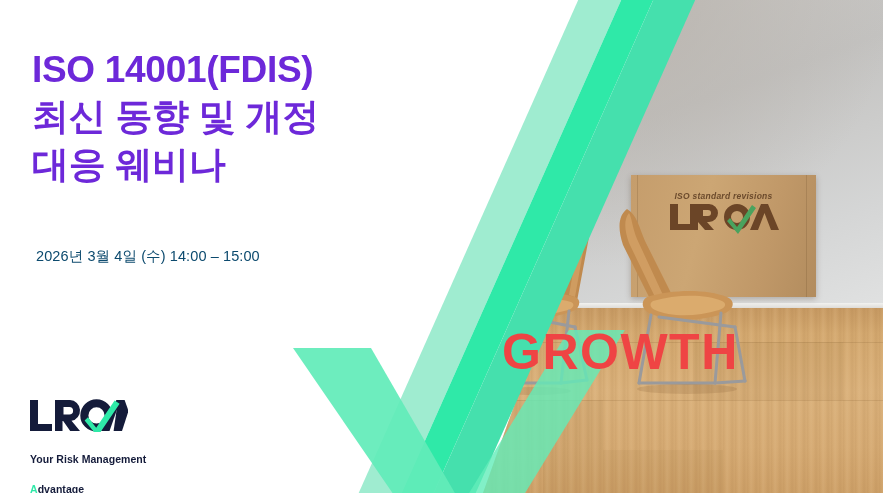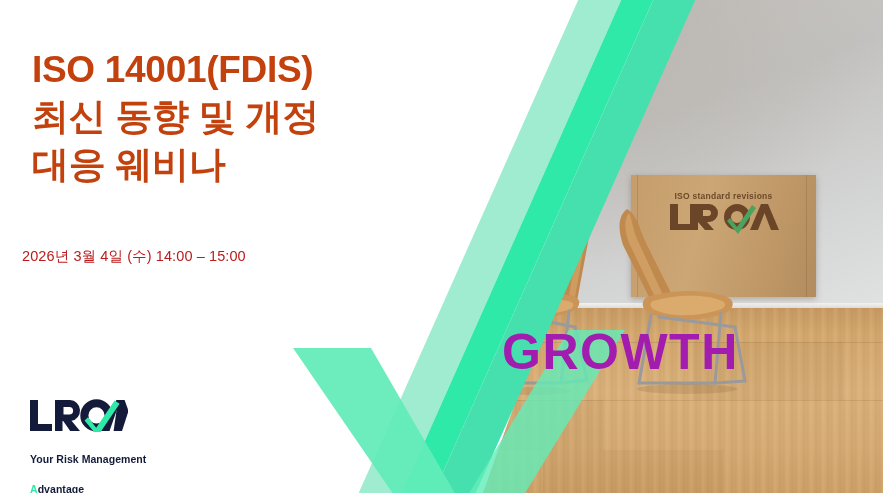--- a/index.html
+++ b/index.html
@@ -15,20 +15,21 @@
     background:#ffffff;
   }
 
   
   .photo{
     position:absolute;
     top:0;right:0;
     width:400px;height:493px;
     clip-path:polygon(176px 0, 400px 0, 400px 493px, 0px 493px);
     overflow:hidden;
+    font-style:italic;
   }
   .photo-wall{
     position:absolute;inset:0;
     background:
       radial-gradient(ellipse 120% 90% at 30% 0%, #b9b4ae 0%, rgba(185,180,174,0) 60%),
       linear-gradient(160deg,#cdcac6 0%, #c3c2c0 28%, #d5d6d6 55%, #e3e4e4 75%, #eceded 100%);
   }
   .photo-floor{
     position:absolute;left:0;right:0;bottom:0;height:185px;
     background:
@@ -109,50 +110,50 @@
     width:360px;height:230px;
     pointer-events:none;
   }
   .vmark svg{display:block;}
 
   
   .headline{
     position:absolute;
     left:32px;top:46px;
     width:400px;
-    color:#c2410c;
+    color:#6d28d9;
     font-size:37px;
     font-weight:bold;
     line-height:1.28;
     letter-spacing:-0.3px;
     white-space:pre-line;
   }
   .datetime{
     position:absolute;
-    left:22px;top:247px;
-    color:#b91c1c;
+    left:36px;top:247px;
+    color:#0c4a6e;
     font-size:14.5px;
     font-weight:400;
     letter-spacing:0.1px;
     white-space:nowrap;
   }
   .fuelling{
     position:absolute;
     left:271px;top:296px;
     color:#1b2342;
     font-size:46px;
     font-weight:300;
     letter-spacing:9px;
     line-height:1;
     white-space:nowrap;
   }
   .growth{
     position:absolute;
     left:502px;top:327px;
-    color:#a21caf;
+    color:#ef4444;
     font-size:50px;
     font-weight:bold;
     letter-spacing:1.5px;
     line-height:1;
     white-space:nowrap;
   }
 
   
   .logo{
     position:absolute;

